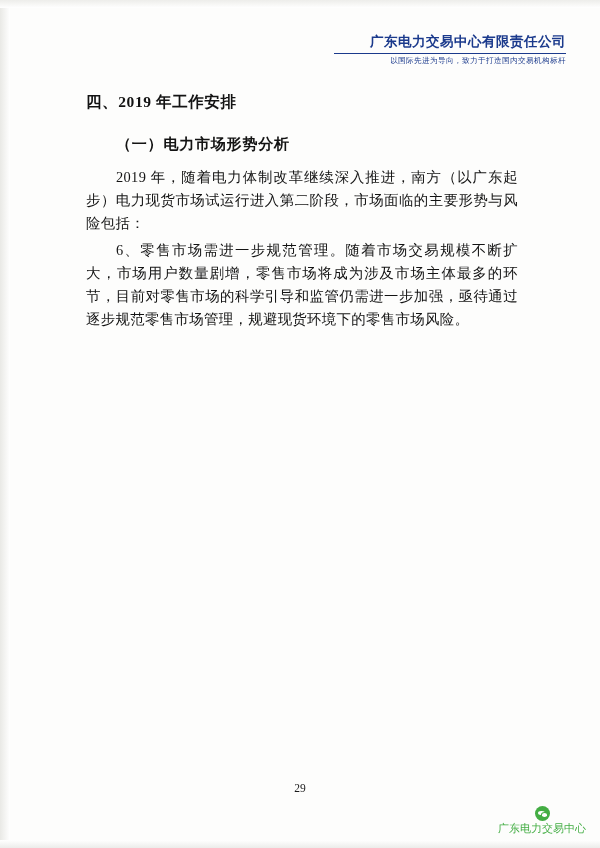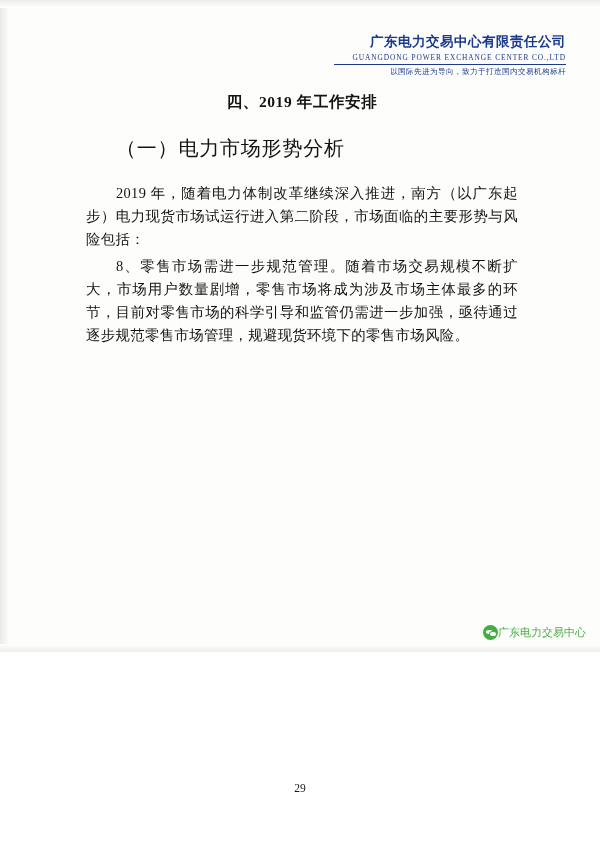--- a/index.html
+++ b/index.html
@@ -10,21 +10,21 @@
     width: 600px;
     height: 848px;
     background: #ffffff;
     font-family: "Liberation Serif", "DejaVu Serif", serif;
     overflow: hidden;
     position: relative;
   }
   .page {
     position: relative;
     width: 600px;
-    height: 652px;
+    height: 848px;
     box-sizing: border-box;
     background: #fdfdfc;
   }
 
   
   .header {
     position: absolute;
     top: 34px;
     right: 34px;
     text-align: right;
@@ -66,27 +66,26 @@
     top: 92px;
     width: 432px;
     color: #131313;
   }
   .h-sec {
     font-size: 15.5px;
     font-weight: bold;
     letter-spacing: 0.6px;
     margin: 0 0 22px 0;
     font-family: "Liberation Serif", "DejaVu Serif", serif;
-    text-align: center;
   }
   .h-sub {
-    font-size: 20px;
-    font-weight: normal;
+    font-size: 15px;
+    font-weight: bold;
     letter-spacing: 0.8px;
-    margin: 0 0 20px 0;
+    margin: 0 0 12px 0;
     text-indent: 30px;
     font-family: "Liberation Serif", "DejaVu Serif", serif;
   }
   p.para {
     font-size: 14.4px;
     line-height: 23px;
     letter-spacing: 0.35px;
     text-indent: 30px;
     margin: 0 0 4px 0;
     text-align: justify;
@@ -108,20 +107,21 @@
   .footer-badge {
     position: absolute;
     right: 14px;
     bottom: 12px;
     display: flex;
     align-items: center;
     color: #3aa93a;
     font-size: 11px;
     font-family: "Liberation Sans", sans-serif;
     opacity: 0.95;
+    flex-direction: column;
   }
   .wechat-icon {
     width: 15px;
     height: 15px;
     border-radius: 50%;
     background: #3aa93a;
     position: relative;
     flex: none;
   }
   .wechat-icon::before {
@@ -166,30 +166,29 @@
 </head>
 <body>
 
 <div class="page">
   <div class="edge-left"></div>
   <div class="edge-top"></div>
   <div class="edge-bottom"></div>
 
   <div class="header">
     <div class="header-title">广东电力交易中心有限责任公司</div>
-    <div class="header-sub-en">GUANGDONG POWER EXCHANGE CENTER CO.,LTD</div>
     <div class="header-rule"></div>
     <div class="header-slogan">以国际先进为导向，致力于打造国内交易机构标杆</div>
   </div>
 
   <div class="content">
     <h2 class="h-sec">四、2019 年工作安排</h2>
     <h3 class="h-sub">（一）电力市场形势分析</h3>
     <p class="para">2019 年，随着电力体制改革继续深入推进，南方（以广东起步）电力现货市场试运行进入第二阶段，市场面临的主要形势与风险包括：</p>
-    <p class="para">8、零售市场需进一步规范管理。随着市场交易规模不断扩大，市场用户数量剧增，零售市场将成为涉及市场主体最多的环节，目前对零售市场的科学引导和监管仍需进一步加强，亟待通过逐步规范零售市场管理，规避现货环境下的零售市场风险。</p>
+    <p class="para">6、零售市场需进一步规范管理。随着市场交易规模不断扩大，市场用户数量剧增，零售市场将成为涉及市场主体最多的环节，目前对零售市场的科学引导和监管仍需进一步加强，亟待通过逐步规范零售市场管理，规避现货环境下的零售市场风险。</p>
   </div>
 
   <div class="page-number">29</div>
 
   <div class="footer-badge">
     <span class="wechat-icon"></span>
     <span>广东电力交易中心</span>
   </div>
 </div>
 

